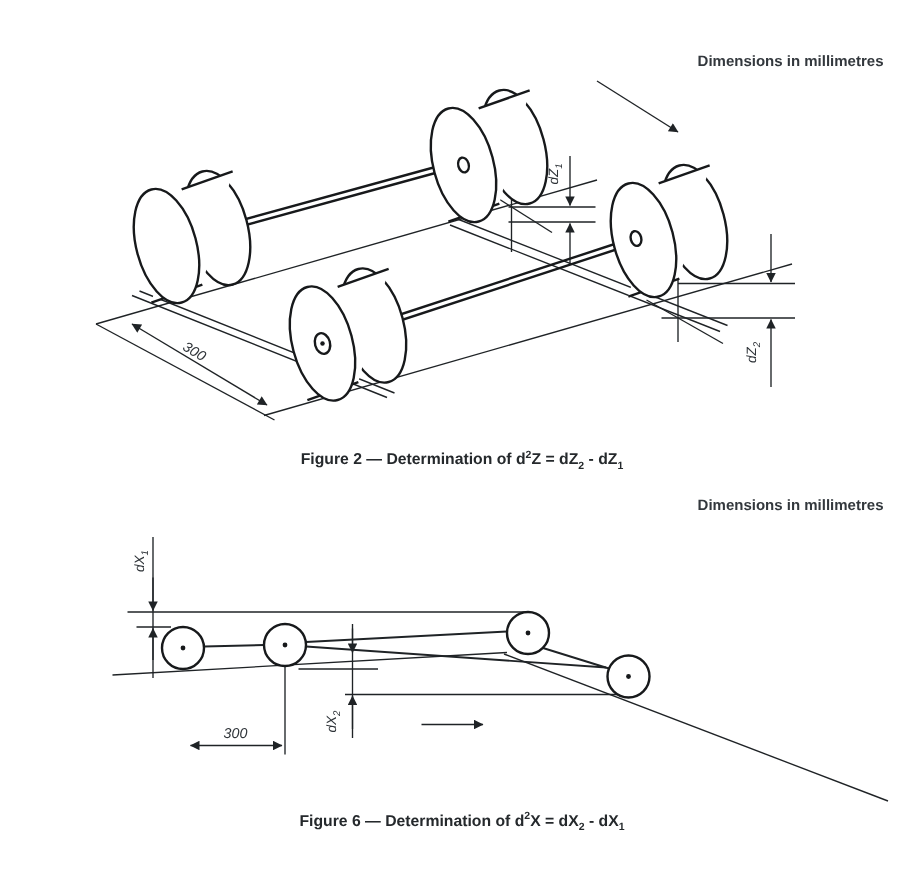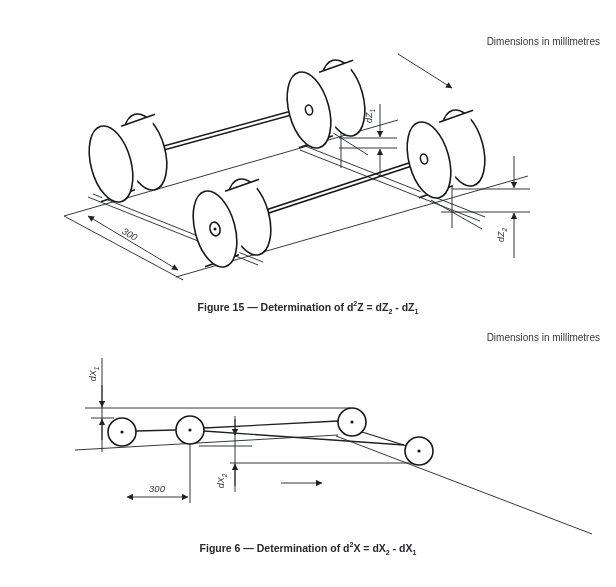--- a/index.html
+++ b/index.html
@@ -7,21 +7,21 @@
         font-family:"Liberation Sans",sans-serif;color:#2f3439;}
   svg{position:absolute;left:0;top:0;}
   .thin{stroke:#1f2326;stroke-width:0.9;fill:none;}
   .mid{stroke:#1f2326;stroke-width:1.3;fill:none;}
   .thick{stroke:#17191b;stroke-width:1.6;fill:none;}
   .wfill{fill:#ffffff;}
   .dimtext{font-family:"Liberation Sans",sans-serif;font-size:9px;font-style:italic;
            fill:#2f3439;}
   .dimnum{font-family:"Liberation Sans",sans-serif;font-size:9.5px;font-style:italic;
           fill:#2f3439;}
-  .note{position:absolute;right:16px;font-size:10px;color:#33383d;}
+  .note{position:absolute;right:27px;font-size:10px;color:#33383d;font-weight:bold;}
   .note16{top:36px;}
   .note17{top:332px;}
   .caption{position:absolute;left:0;width:100%;text-align:center;font-weight:bold;
            font-size:10.5px;color:#25292c;}
   .caption16{top:300px;}
   .caption17{top:541px;}
   .caption sup{font-size:7px;}
   .caption sub{font-size:7px;}
 </style>
 </head>
@@ -154,19 +154,19 @@
       </g>
 
       <text class="dimtext" text-anchor="middle" x="96" y="374" transform="rotate(-90 96 374)"><tspan>dX</tspan><tspan font-size="6.5" dy="2.5">1</tspan></text>
       <text class="dimtext" text-anchor="middle" x="224" y="481" transform="rotate(-90 224 481)"><tspan>dX</tspan><tspan font-size="6.5" dy="2.5">2</tspan></text>
       <text class="dimnum" text-anchor="middle" x="157" y="492">300</text>
     </g>
   </svg>
 
   <div class="note note16">Dimensions in millimetres</div>
 
-  <div class="caption caption16"><span>Figure 15 — Determination of d</span><sup>2</sup><span>Z = dZ</span><sub>2</sub><span> - dZ</span><sub>1</sub></div>
+  <div class="caption caption16"><span>Figure 2 — Determination of d</span><sup>2</sup><span>Z = dZ</span><sub>2</sub><span> - dZ</span><sub>1</sub></div>
 
   <div class="note note17">Dimensions in millimetres</div>
 
   <div class="caption caption17"><span>Figure 6 — Determination of d</span><sup>2</sup><span>X = dX</span><sub>2</sub><span> - dX</span><sub>1</sub></div>
 
 </div>
 
 </body></html>

